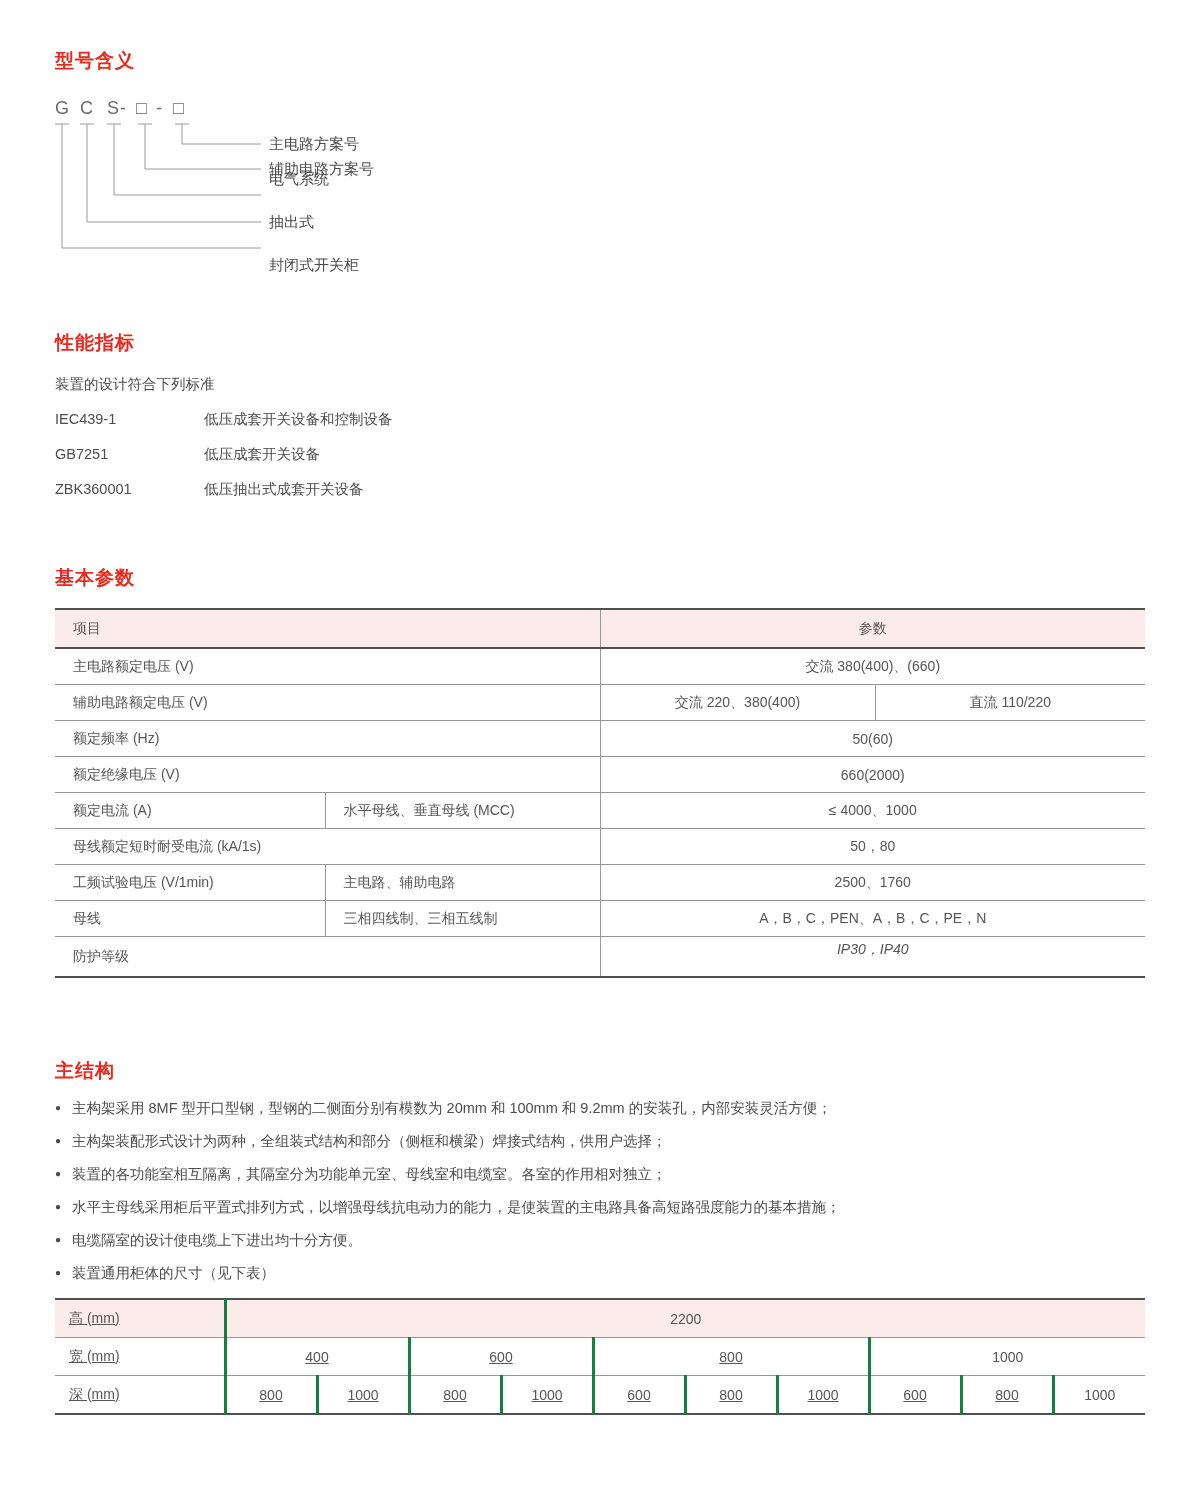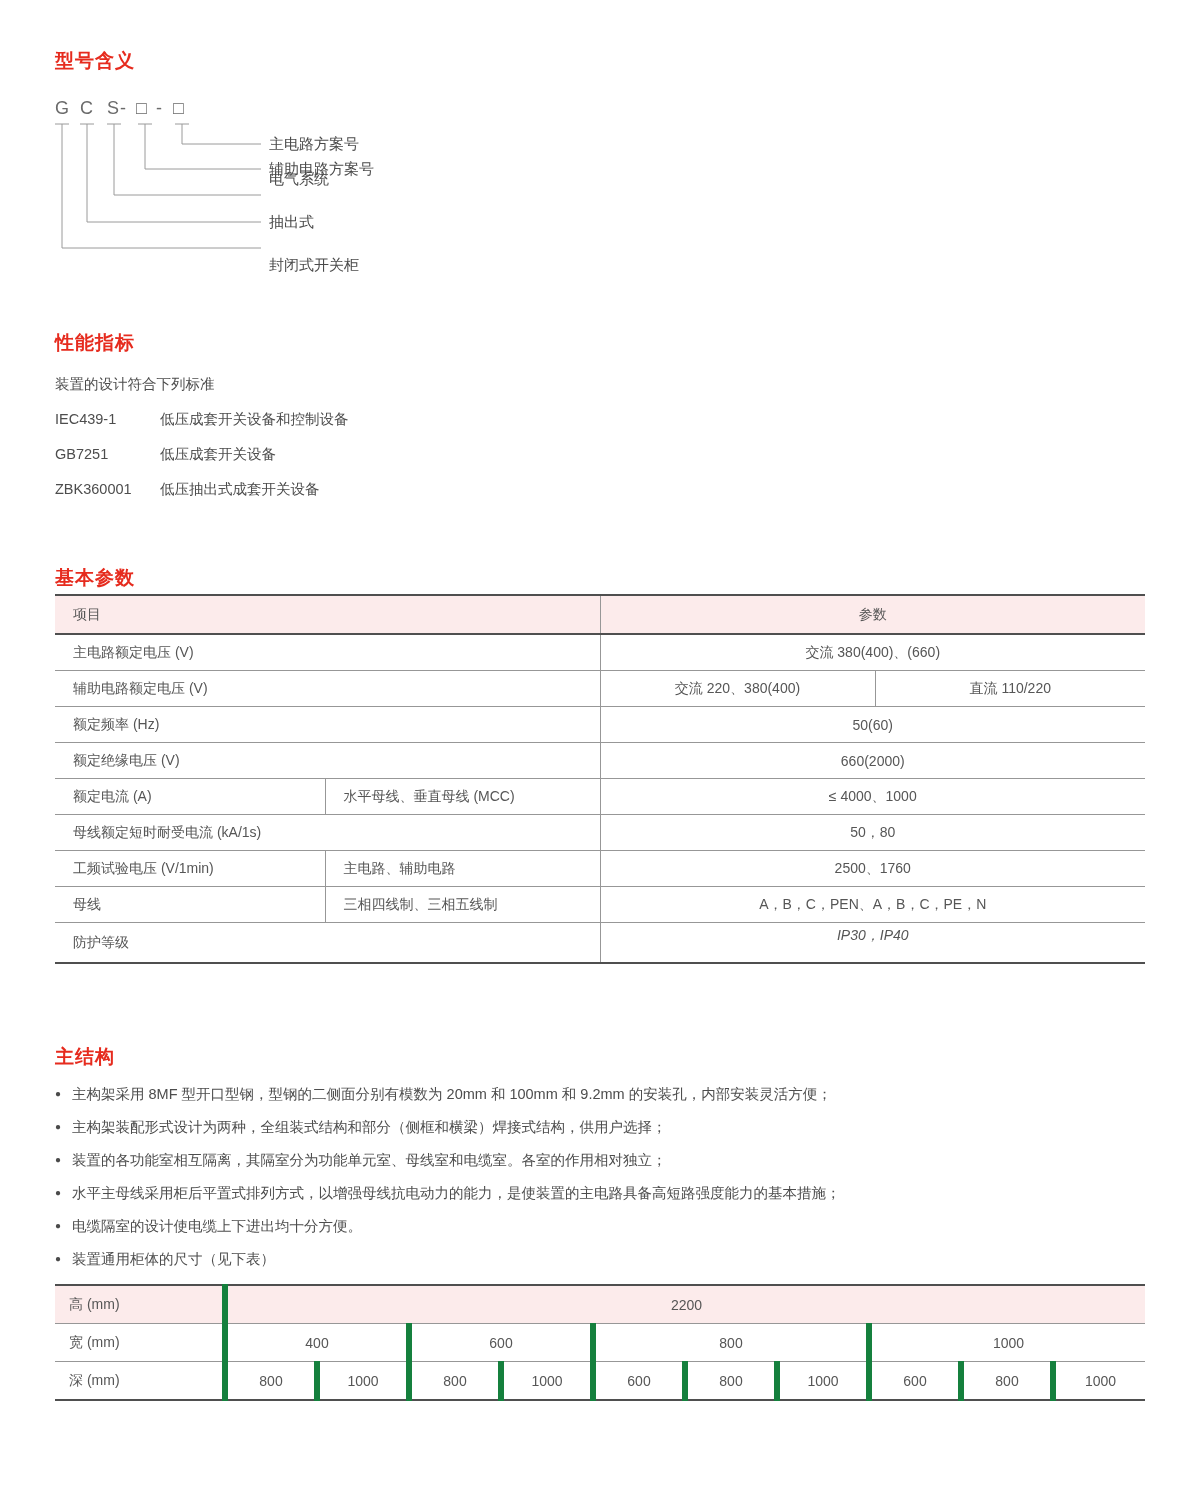--- a/index.html
+++ b/index.html
@@ -36,30 +36,30 @@
   .dlabel{position:absolute;left:214px;font-size:15px;line-height:22px;color:#4a4a4a;}
   .dlabel.l1{top:37px;text-align:right;}
   .dlabel.l2{top:62px;}
   .dlabel.l3{top:72px;text-align:right;}
   .dlabel.l4{top:115px;}
   .dlabel.l5{top:158px;}
 
   
   .sec-performance{margin-top:62px;}
   .intro{margin:18px 0 0 0;font-size:14.5px;line-height:21px;color:#4d4d4d;}
-  .std-row{display:flex;margin-top:14px;font-size:14.5px;line-height:21px;color:#4d4d4d;}
+  .std-row{display:flex;margin-top:14px;font-size:14.5px;line-height:21px;color:#4d4d4d;gap:44px;}
   .std-code{flex:none;width:105px;}
 
   
   .sec-basic{margin-top:65px;}
   table.params{
     border-collapse:collapse;
     table-layout:fixed;
     width:1090px;
-    margin-top:3px;
+    margin-top:17px;
     border-top:2px solid #4f4f4f;
     border-bottom:2px solid #4f4f4f;
     font-size:14px;
     color:#565656;
   }
   table.params th, table.params td{
     border-bottom:1px solid #979797;
     height:35px;
     padding:0;
     font-weight:normal;
@@ -96,21 +96,21 @@
     border-bottom:2px solid #4f4f4f;
     font-size:14px;
     color:#565656;
   }
   table.dims td{
     border-bottom:1px solid #979797;
     height:37px;
     padding:0;
     text-align:center;
   }
-  table.dims td:not(:last-child){border-right:6px solid #15803d;}
+  table.dims td:not(:last-child){border-right:3px solid #15803d;text-decoration:underline;}
   table.dims .lab{text-align:left;padding-left:14px;}
   table.dims tr.pink td{background:#fcebeb;}
 </style>
 </head>
 <body>
 
 <div class="page">
 
   <h2 class="sec">型号含义</h2>
 

